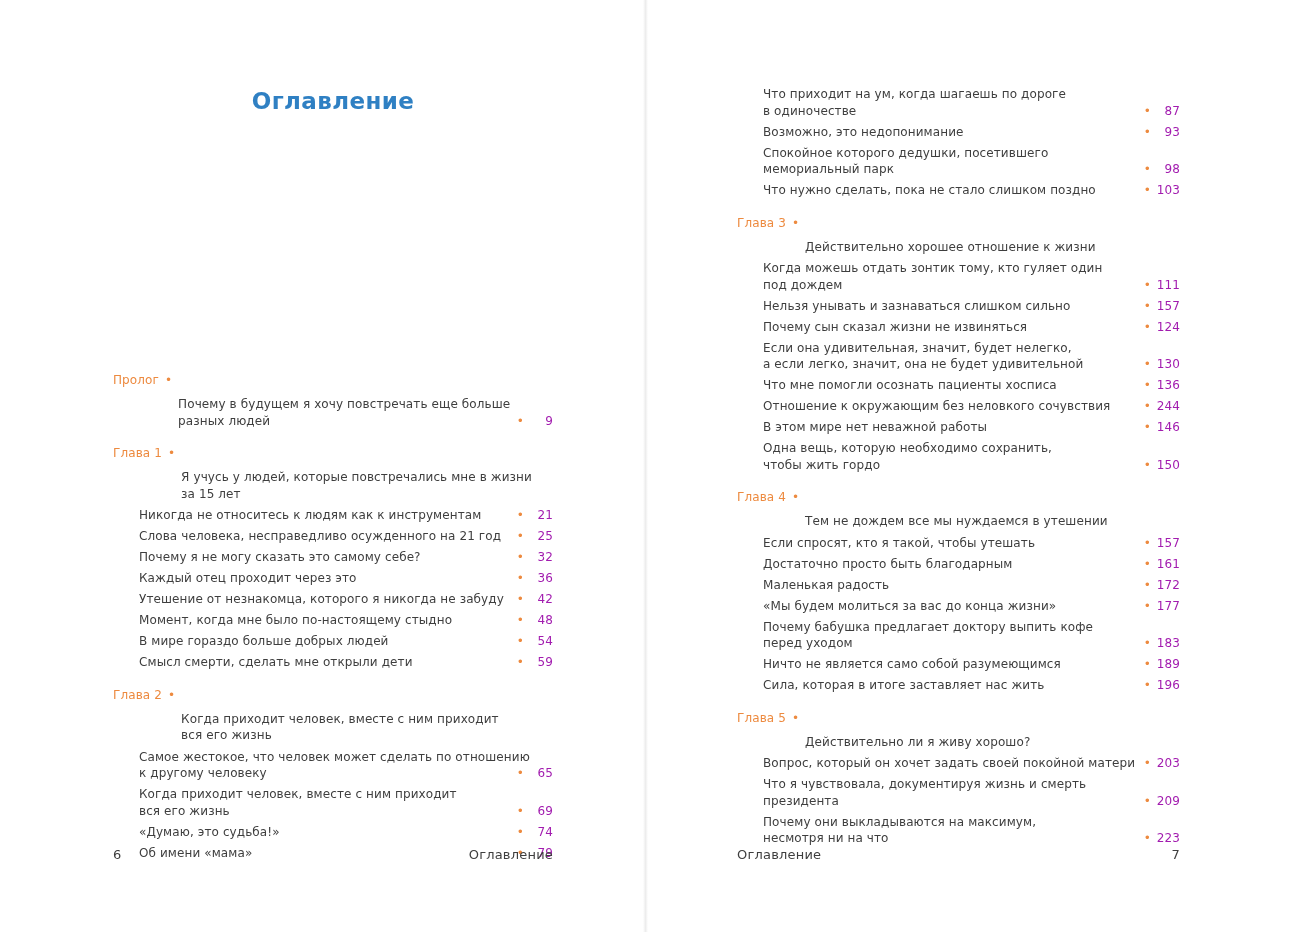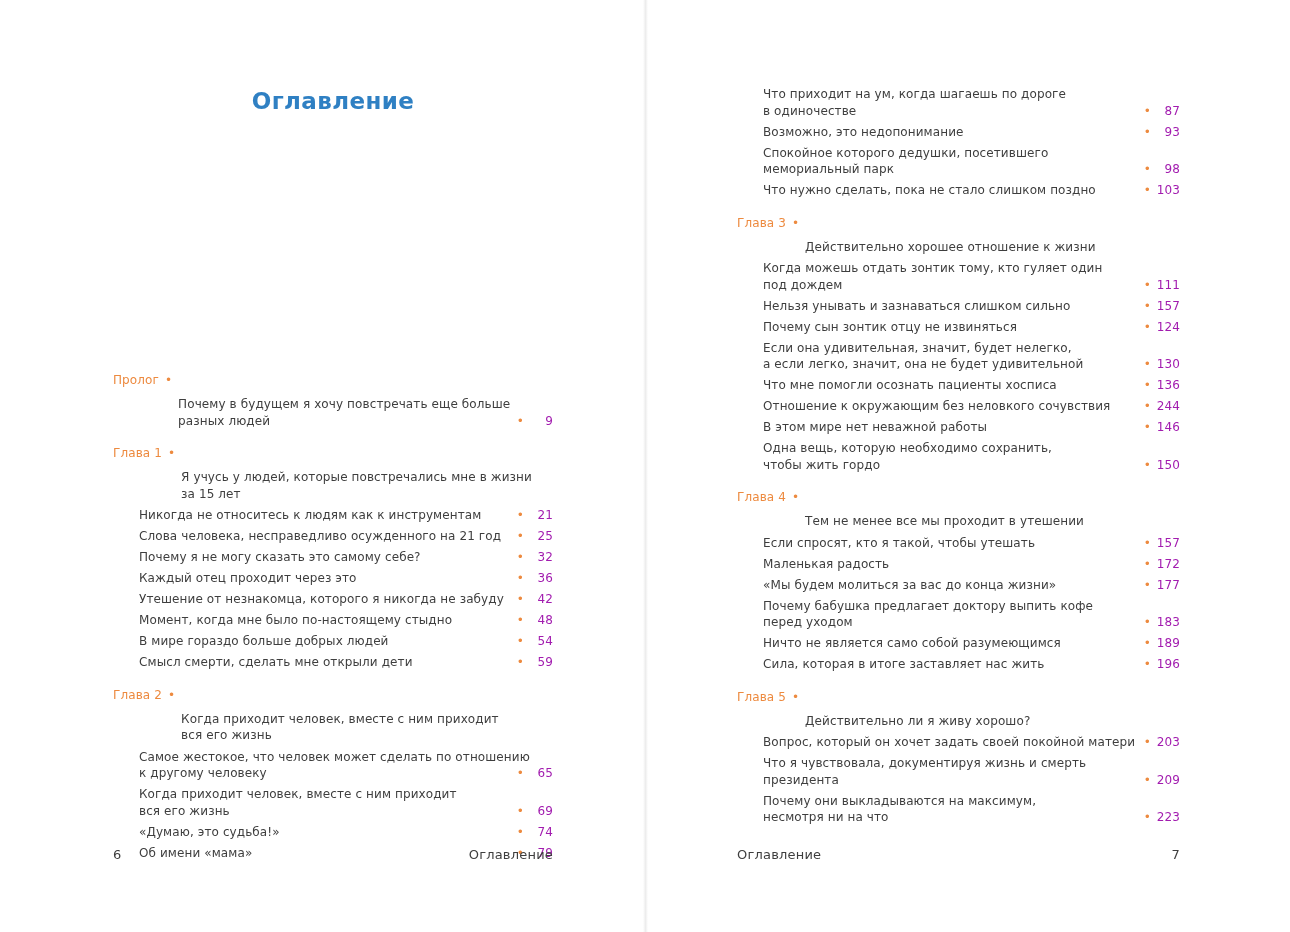--- a/index.html
+++ b/index.html
@@ -171,21 +171,21 @@
           <div class="row entry-row">
             <div class="row-text">Когда можешь отдать зонтик тому, кто гуляет один
 под дождем</div>
             <span class="page-col"><span class="dot">•</span><span class="num">111</span></span>
           </div>
           <div class="row entry-row">
             <div class="row-text">Нельзя унывать и зазнаваться слишком сильно</div>
             <span class="page-col"><span class="dot">•</span><span class="num">157</span></span>
           </div>
           <div class="row entry-row">
-            <div class="row-text">Почему сын зонтик отцу не извиняться</div>
+            <div class="row-text">Почему сын сказал жизни не извиняться</div>
             <span class="page-col"><span class="dot">•</span><span class="num">124</span></span>
           </div>
           <div class="row entry-row">
             <div class="row-text">Если она удивительная, значит, будет нелегко,
 а если легко, значит, она не будет удивительной</div>
             <span class="page-col"><span class="dot">•</span><span class="num">130</span></span>
           </div>
           <div class="row entry-row">
             <div class="row-text">Что мне помогли осознать пациенты хосписа</div>
             <span class="page-col"><span class="dot">•</span><span class="num">136</span></span>
@@ -201,25 +201,29 @@
           <div class="row entry-row">
             <div class="row-text">Одна вещь, которую необходимо сохранить,
 чтобы жить гордо</div>
             <span class="page-col"><span class="dot">•</span><span class="num">150</span></span>
           </div>
         </div>
         <div class="section">
           <div class="row heading-row">
             <span class="chapter-label">Глава 4</span>
             <span class="dot label-dot">•</span>
-            <div class="row-text heading-title">Тем не менее все мы проходит в утешении</div>
+            <div class="row-text heading-title">Тем не дождем все мы нуждаемся в утешении</div>
           </div>
           <div class="row entry-row">
             <div class="row-text">Если спросят, кто я такой, чтобы утешать</div>
             <span class="page-col"><span class="dot">•</span><span class="num">157</span></span>
+          </div>
+          <div class="row entry-row">
+            <div class="row-text">Достаточно просто быть благодарным</div>
+            <span class="page-col"><span class="dot">•</span><span class="num">161</span></span>
           </div>
           <div class="row entry-row">
             <div class="row-text">Маленькая радость</div>
             <span class="page-col"><span class="dot">•</span><span class="num">172</span></span>
           </div>
           <div class="row entry-row">
             <div class="row-text">«Мы будем молиться за вас до конца жизни»</div>
             <span class="page-col"><span class="dot">•</span><span class="num">177</span></span>
           </div>
           <div class="row entry-row">

